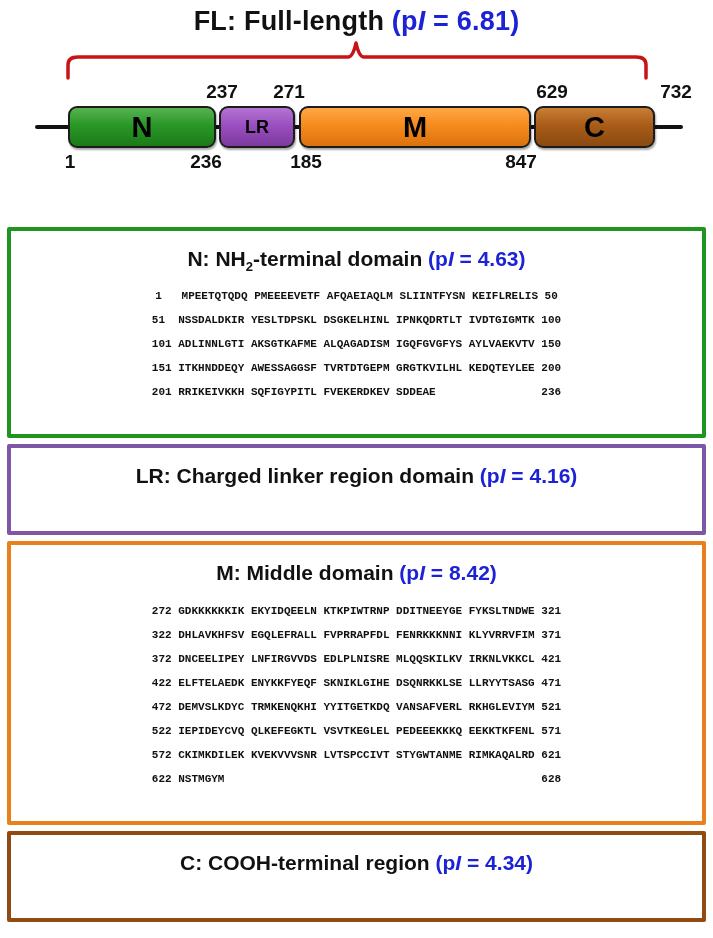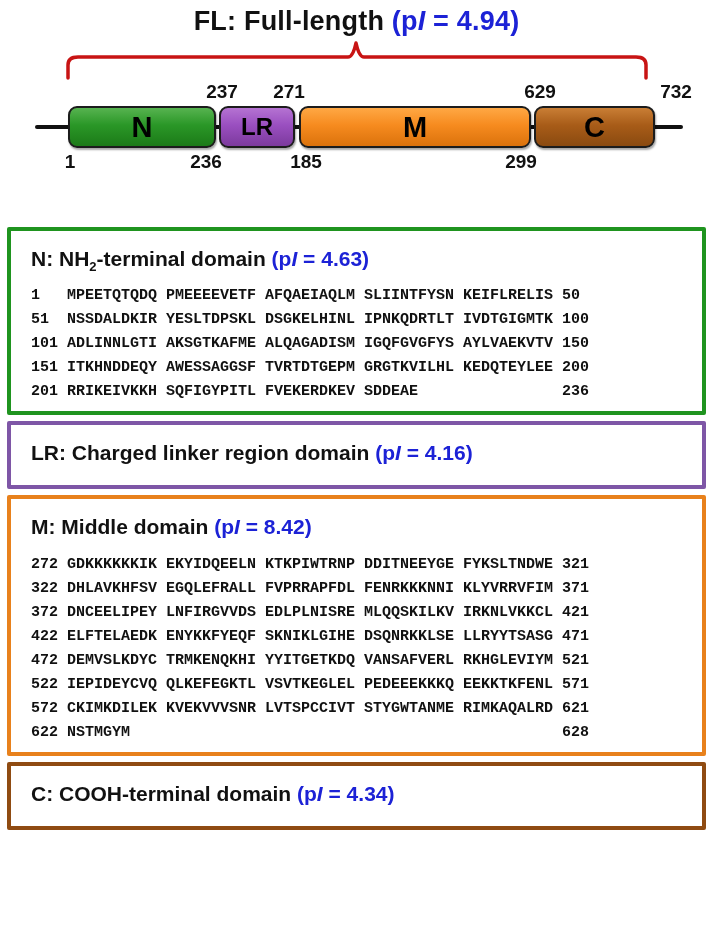--- a/index.html
+++ b/index.html
@@ -18,75 +18,75 @@
   .diagram{position:relative;height:92px;margin-top:2px;}
   .backbone{position:absolute;left:35px;width:648px;top:40px;height:4px;background:#111;border-radius:2px;}
   .dnum{position:absolute;font-size:19px;font-weight:bold;color:#111;text-align:center;width:44px;}
   .dnum.above{top:-4px;}
   .dnum.below{top:66px;}
   .dbox{position:absolute;top:21px;height:38px;border:2px solid #1c1c1c;border-radius:9px;
         display:flex;align-items:center;justify-content:center;
         font-weight:bold;font-size:29px;color:#000;
         box-shadow:1px 2px 2px rgba(0,0,0,0.35);}
   .dbox-n{left:68px;width:144px;background:linear-gradient(180deg,#57b350 0%,#2a9727 45%,#1c7a18 100%);}
-  .dbox-lr{left:219px;width:72px;font-size:24px;background:linear-gradient(180deg,#b573d2 0%,#9a4fc0 45%,#7c3a9d 100%);}
+  .dbox-lr{left:219px;width:72px;font-size:18px;background:linear-gradient(180deg,#b573d2 0%,#9a4fc0 45%,#7c3a9d 100%);}
   .dbox-m{left:299px;width:228px;background:linear-gradient(180deg,#ffa844 0%,#f68b1f 45%,#db720c 100%);}
   .dbox-c{left:534px;width:117px;background:linear-gradient(180deg,#c97e35 0%,#a85c18 45%,#8a4a10 100%);}
 
   
   .panels{margin-top:50px;}
   .panel{margin:0 7px 6px 7px;border-style:solid;border-width:4px;border-radius:2px;
-         padding:16px 20px 7px 20px;background:#fff;}
+         padding:16px 20px 30px 20px;background:#fff;text-align:center;}
   .panel-n{border-color:#1f941f;}
   .panel-lr{border-color:#7e56a6;}
   .panel-m{border-color:#e8811c;}
   .panel-c{border-color:#8f4b12;}
   .panel-header{margin:0 0 10px 0;font-size:21px;font-weight:bold;color:#111;}
   .panel-header sub{font-size:0.62em;}
   .seq{margin:0;font-family:"Liberation Mono","DejaVu Sans Mono",monospace;
-       font-weight:bold;font-size:15px;line-height:24px;color:#111;white-space:pre;}
+       font-weight:bold;font-size:11px;line-height:24px;color:#111;white-space:pre;}
 </style>
 </head>
 <body>
 
 <div class="page">
 
   <div class="title">
-    <span>FL: Full-length</span><span class="blue"><span> (p</span><i>I</i><span> = 4.94)</span></span>
+    <span>FL: Full-length</span><span class="blue"><span> (p</span><i>I</i><span> = 6.81)</span></span>
   </div>
 
   <svg class="brace-svg" width="713" height="46" viewBox="0 0 713 46">
     <path d="M 68 41 L 68 28 Q 68 20 78 20 L 348 20 Q 353 20 356 6 Q 359 20 364 20 L 636 20 Q 646 20 646 28 L 646 41" fill="none" stroke="#c81414" stroke-width="3.5" stroke-linejoin="round" stroke-linecap="round"></path>
   </svg>
 
   <div class="diagram">
     <div class="backbone"></div>
 
     <span class="dnum above" style="left:200px;">237</span>
     <span class="dnum above" style="left:267px;">271</span>
-    <span class="dnum above" style="left:518px;">629</span>
+    <span class="dnum above" style="left:530px;">629</span>
     <span class="dnum above" style="left:626px;margin-left:28px;">732</span>
 
     <div class="dbox dbox-n">
         <span>N</span>
       </div>
     <div class="dbox dbox-lr">
         <span>LR</span>
       </div>
     <div class="dbox dbox-m">
         <span>M</span>
       </div>
     <div class="dbox dbox-c">
         <span>C</span>
       </div>
 
     <span class="dnum below" style="left:48px;">1</span>
     <span class="dnum below" style="left:184px;">236</span>
     <span class="dnum below" style="left:284px;">185</span>
-    <span class="dnum below" style="left:499px;">299</span>
+    <span class="dnum below" style="left:499px;">847</span>
   </div>
 
   <div class="panels">
 
     <section class="panel panel-n">
       <h2 class="panel-header"><span>N: NH</span><sub>2</sub><span>-terminal domain</span><span class="blue"><span> (p</span><i>I</i><span> = 4.63)</span></span></h2>
       <pre class="seq">1   MPEETQTQDQ PMEEEEVETF AFQAEIAQLM SLIINTFYSN KEIFLRELIS 50
 51  NSSDALDKIR YESLTDPSKL DSGKELHINL IPNKQDRTLT IVDTGIGMTK 100
 101 ADLINNLGTI AKSGTKAFME ALQAGADISM IGQFGVGFYS AYLVAEKVTV 150
 151 ITKHNDDEQY AWESSAGGSF TVRTDTGEPM GRGTKVILHL KEDQTEYLEE 200
@@ -103,17 +103,17 @@
 322 DHLAVKHFSV EGQLEFRALL FVPRRAPFDL FENRKKKNNI KLYVRRVFIM 371
 372 DNCEELIPEY LNFIRGVVDS EDLPLNISRE MLQQSKILKV IRKNLVKKCL 421
 422 ELFTELAEDK ENYKKFYEQF SKNIKLGIHE DSQNRKKLSE LLRYYTSASG 471
 472 DEMVSLKDYC TRMKENQKHI YYITGETKDQ VANSAFVERL RKHGLEVIYM 521
 522 IEPIDEYCVQ QLKEFEGKTL VSVTKEGLEL PEDEEEKKKQ EEKKTKFENL 571
 572 CKIMKDILEK KVEKVVVSNR LVTSPCCIVT STYGWTANME RIMKAQALRD 621
 622 NSTMGYM                                                628</pre>
     </section>
 
     <section class="panel panel-c">
-      <h2 class="panel-header"><span>C: COOH-terminal domain</span><sub></sub><span></span><span class="blue"><span> (p</span><i>I</i><span> = 4.34)</span></span></h2>
+      <h2 class="panel-header"><span>C: COOH-terminal region</span><sub></sub><span></span><span class="blue"><span> (p</span><i>I</i><span> = 4.34)</span></span></h2>
     </section>
 
   </div>
 </div>
 
 </body></html>

